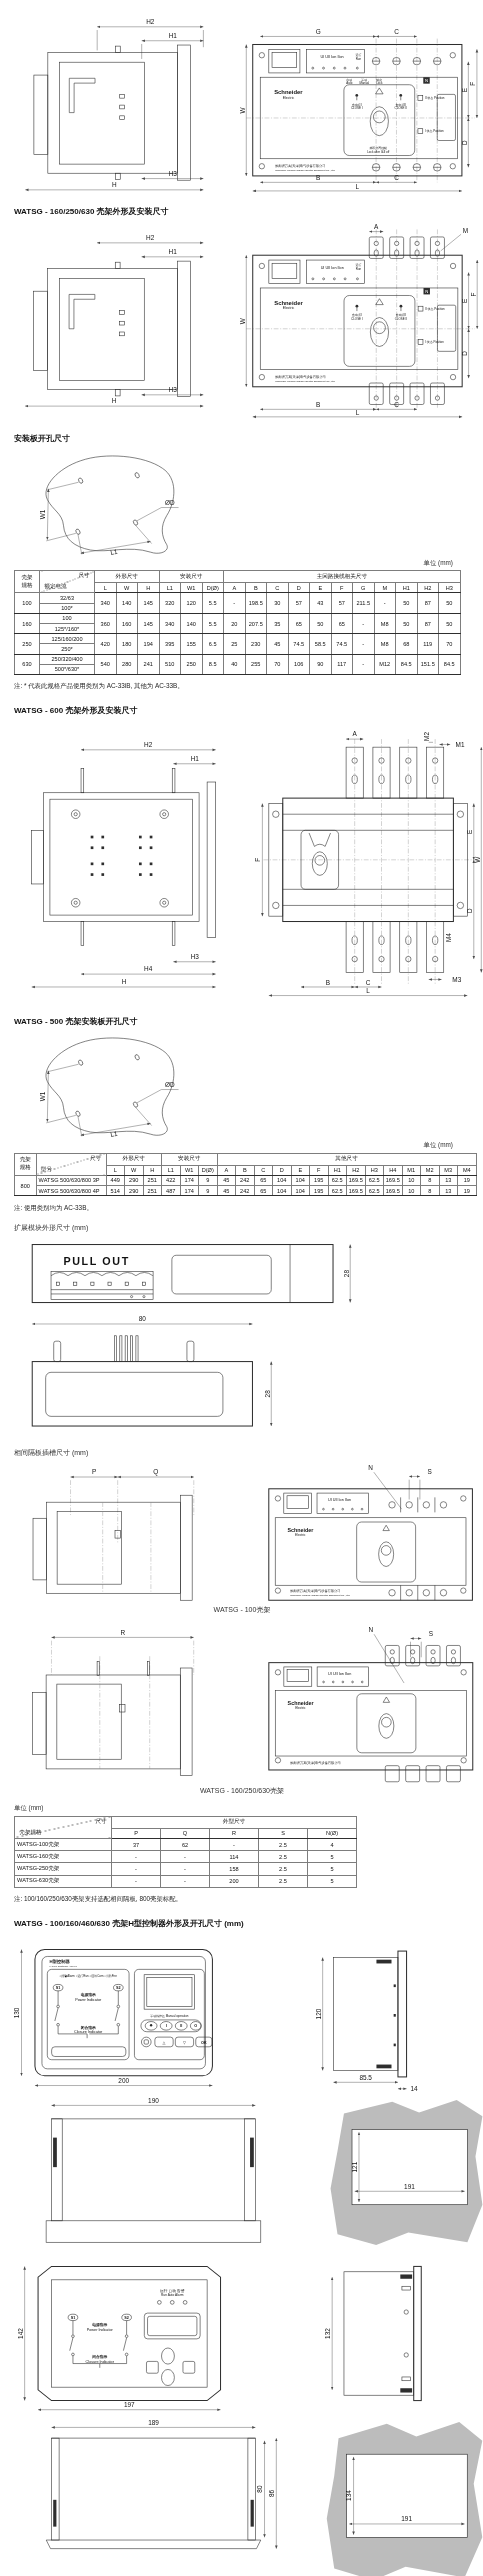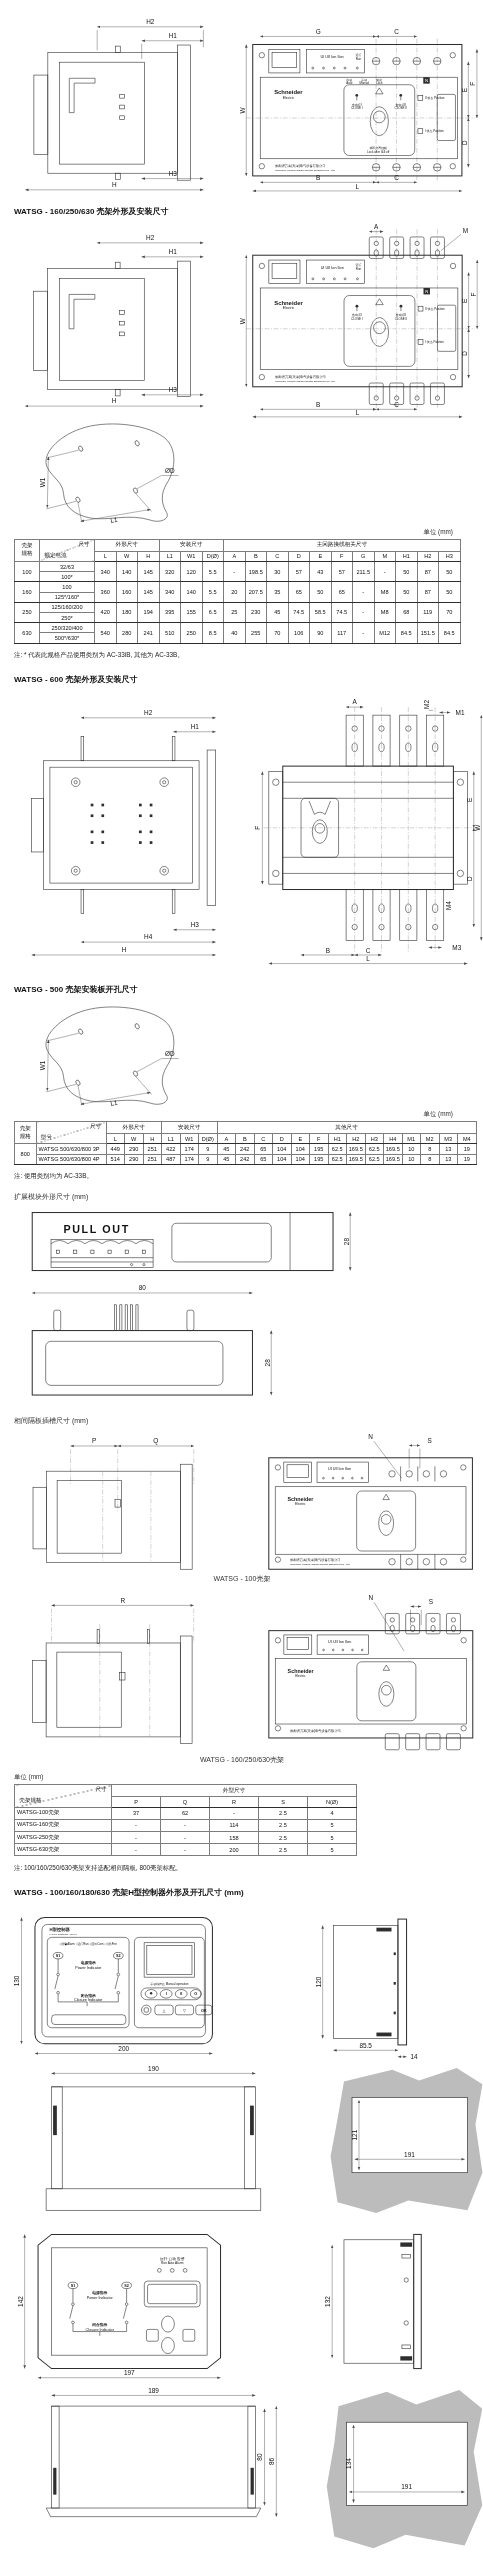--- a/index.html
+++ b/index.html
@@ -273,20 +273,21 @@
     <text class="dt" x="866" y="246" transform="rotate(-90 866 243)">D</text>
     <line class="d" x1="484" y1="347" x2="700" y2="347" marker-start="url(#ar)" marker-end="url(#ar)"></line>
     <text class="dt" x="592" y="343">B</text>
     <line class="d" x1="700" y1="347" x2="776" y2="347" marker-start="url(#ar)" marker-end="url(#ar)"></line>
     <text class="dt" x="738" y="343">C</text>
     <line class="d" x1="470" y1="361" x2="860" y2="361" marker-start="url(#ar)" marker-end="url(#ar)"></line>
     <text class="dt" x="665" y="357">L</text>
   </g>
 </svg>
 
+<h2 class="sec">安装板开孔尺寸</h2>
 
 <svg class="fig" viewBox="0 0 900 195" width="484" height="105">
   <g>
     <path class="s" d="M150,18 C195,2 268,8 302,32 C330,50 328,92 310,120 C298,140 300,158 310,174 C316,186 298,194 280,188 C240,175 200,190 168,184 C138,178 120,164 118,138 C116,116 98,110 88,90 C76,66 108,32 150,18 z"></path>
     <ellipse class="s" cx="150" cy="55" rx="3.4" ry="5.2" transform="rotate(-28 150 55)"></ellipse>
     <ellipse class="s" cx="255" cy="45" rx="3.4" ry="5.2" transform="rotate(-28 255 45)"></ellipse>
     <ellipse class="s" cx="145" cy="150" rx="3.4" ry="5.2" transform="rotate(-28 145 150)"></ellipse>
     <ellipse class="s" cx="252" cy="133" rx="3.4" ry="5.2" transform="rotate(-28 252 133)"></ellipse>
     <line class="d" x1="146" y1="58" x2="88" y2="72"></line>
         <line class="d" x1="141" y1="153" x2="86" y2="167"></line>
@@ -963,21 +964,21 @@
           <td>-</td>
           <td>200</td>
           <td>2.5</td>
           <td>5</td>
         </tr>
       </tbody>
     </table>
 
 <div class="note">注: 100/160/250/630壳架支持选配相间隔板, 800壳架标配。</div>
 
-<h2 class="sec">WATSG - 100/160/180/630 壳架H型控制器外形及开孔尺寸 (mm)</h2>
+<h2 class="sec">WATSG - 100/160/460/630 壳架H型控制器外形及开孔尺寸 (mm)</h2>
 
 <svg class="fig" viewBox="0 0 900 290" width="484" height="156">
   <g>
     <rect class="s2" x="65" y="25" width="330" height="235" rx="18"></rect>
     <rect class="s" x="78" y="38" width="304" height="209" rx="10"></rect>
     <text class="t5a bld" x="92" y="50" style="font-size:8px">H型控制器</text>
     <text class="t5a" x="92" y="57" style="font-size:4.5px">H Type Controller ACxxxx</text>
     <rect class="s" x="88" y="62" width="152" height="168" rx="8"></rect>
     <text class="t5" x="164" y="76">○报警Alarm ○运行Run ○通讯Com ○消防Fire</text>
     <ellipse class="s" cx="108" cy="96" rx="9" ry="6"></ellipse>

